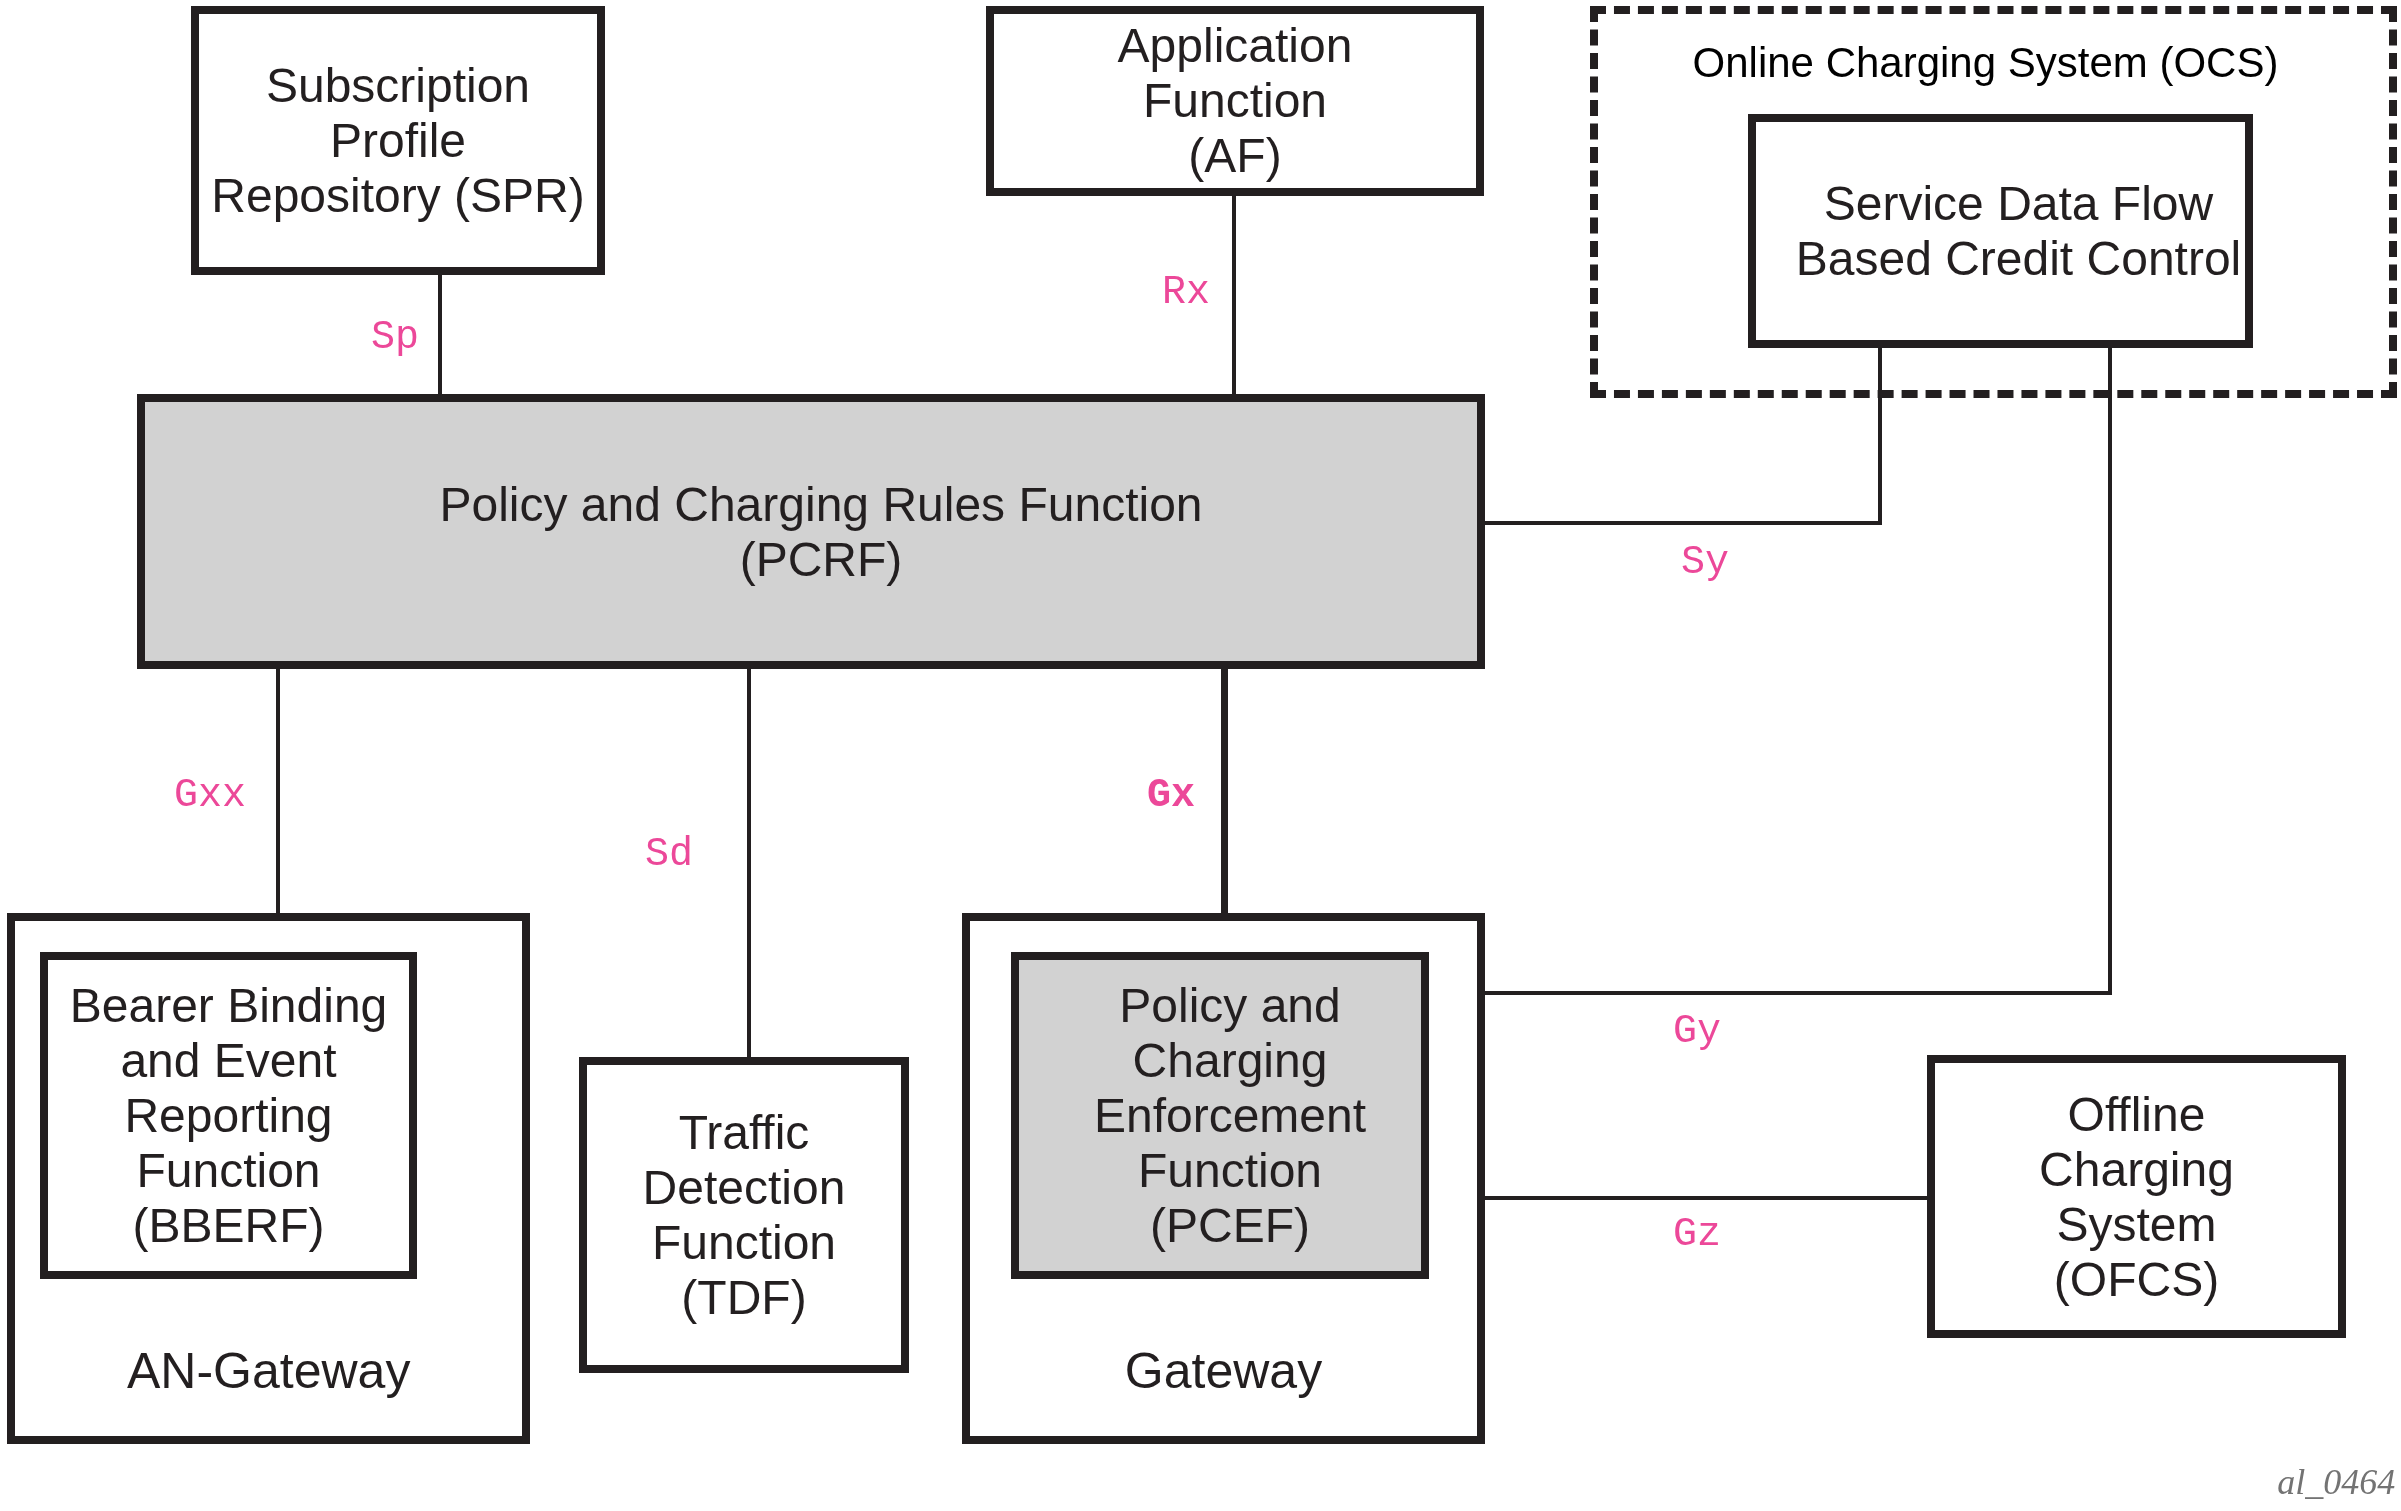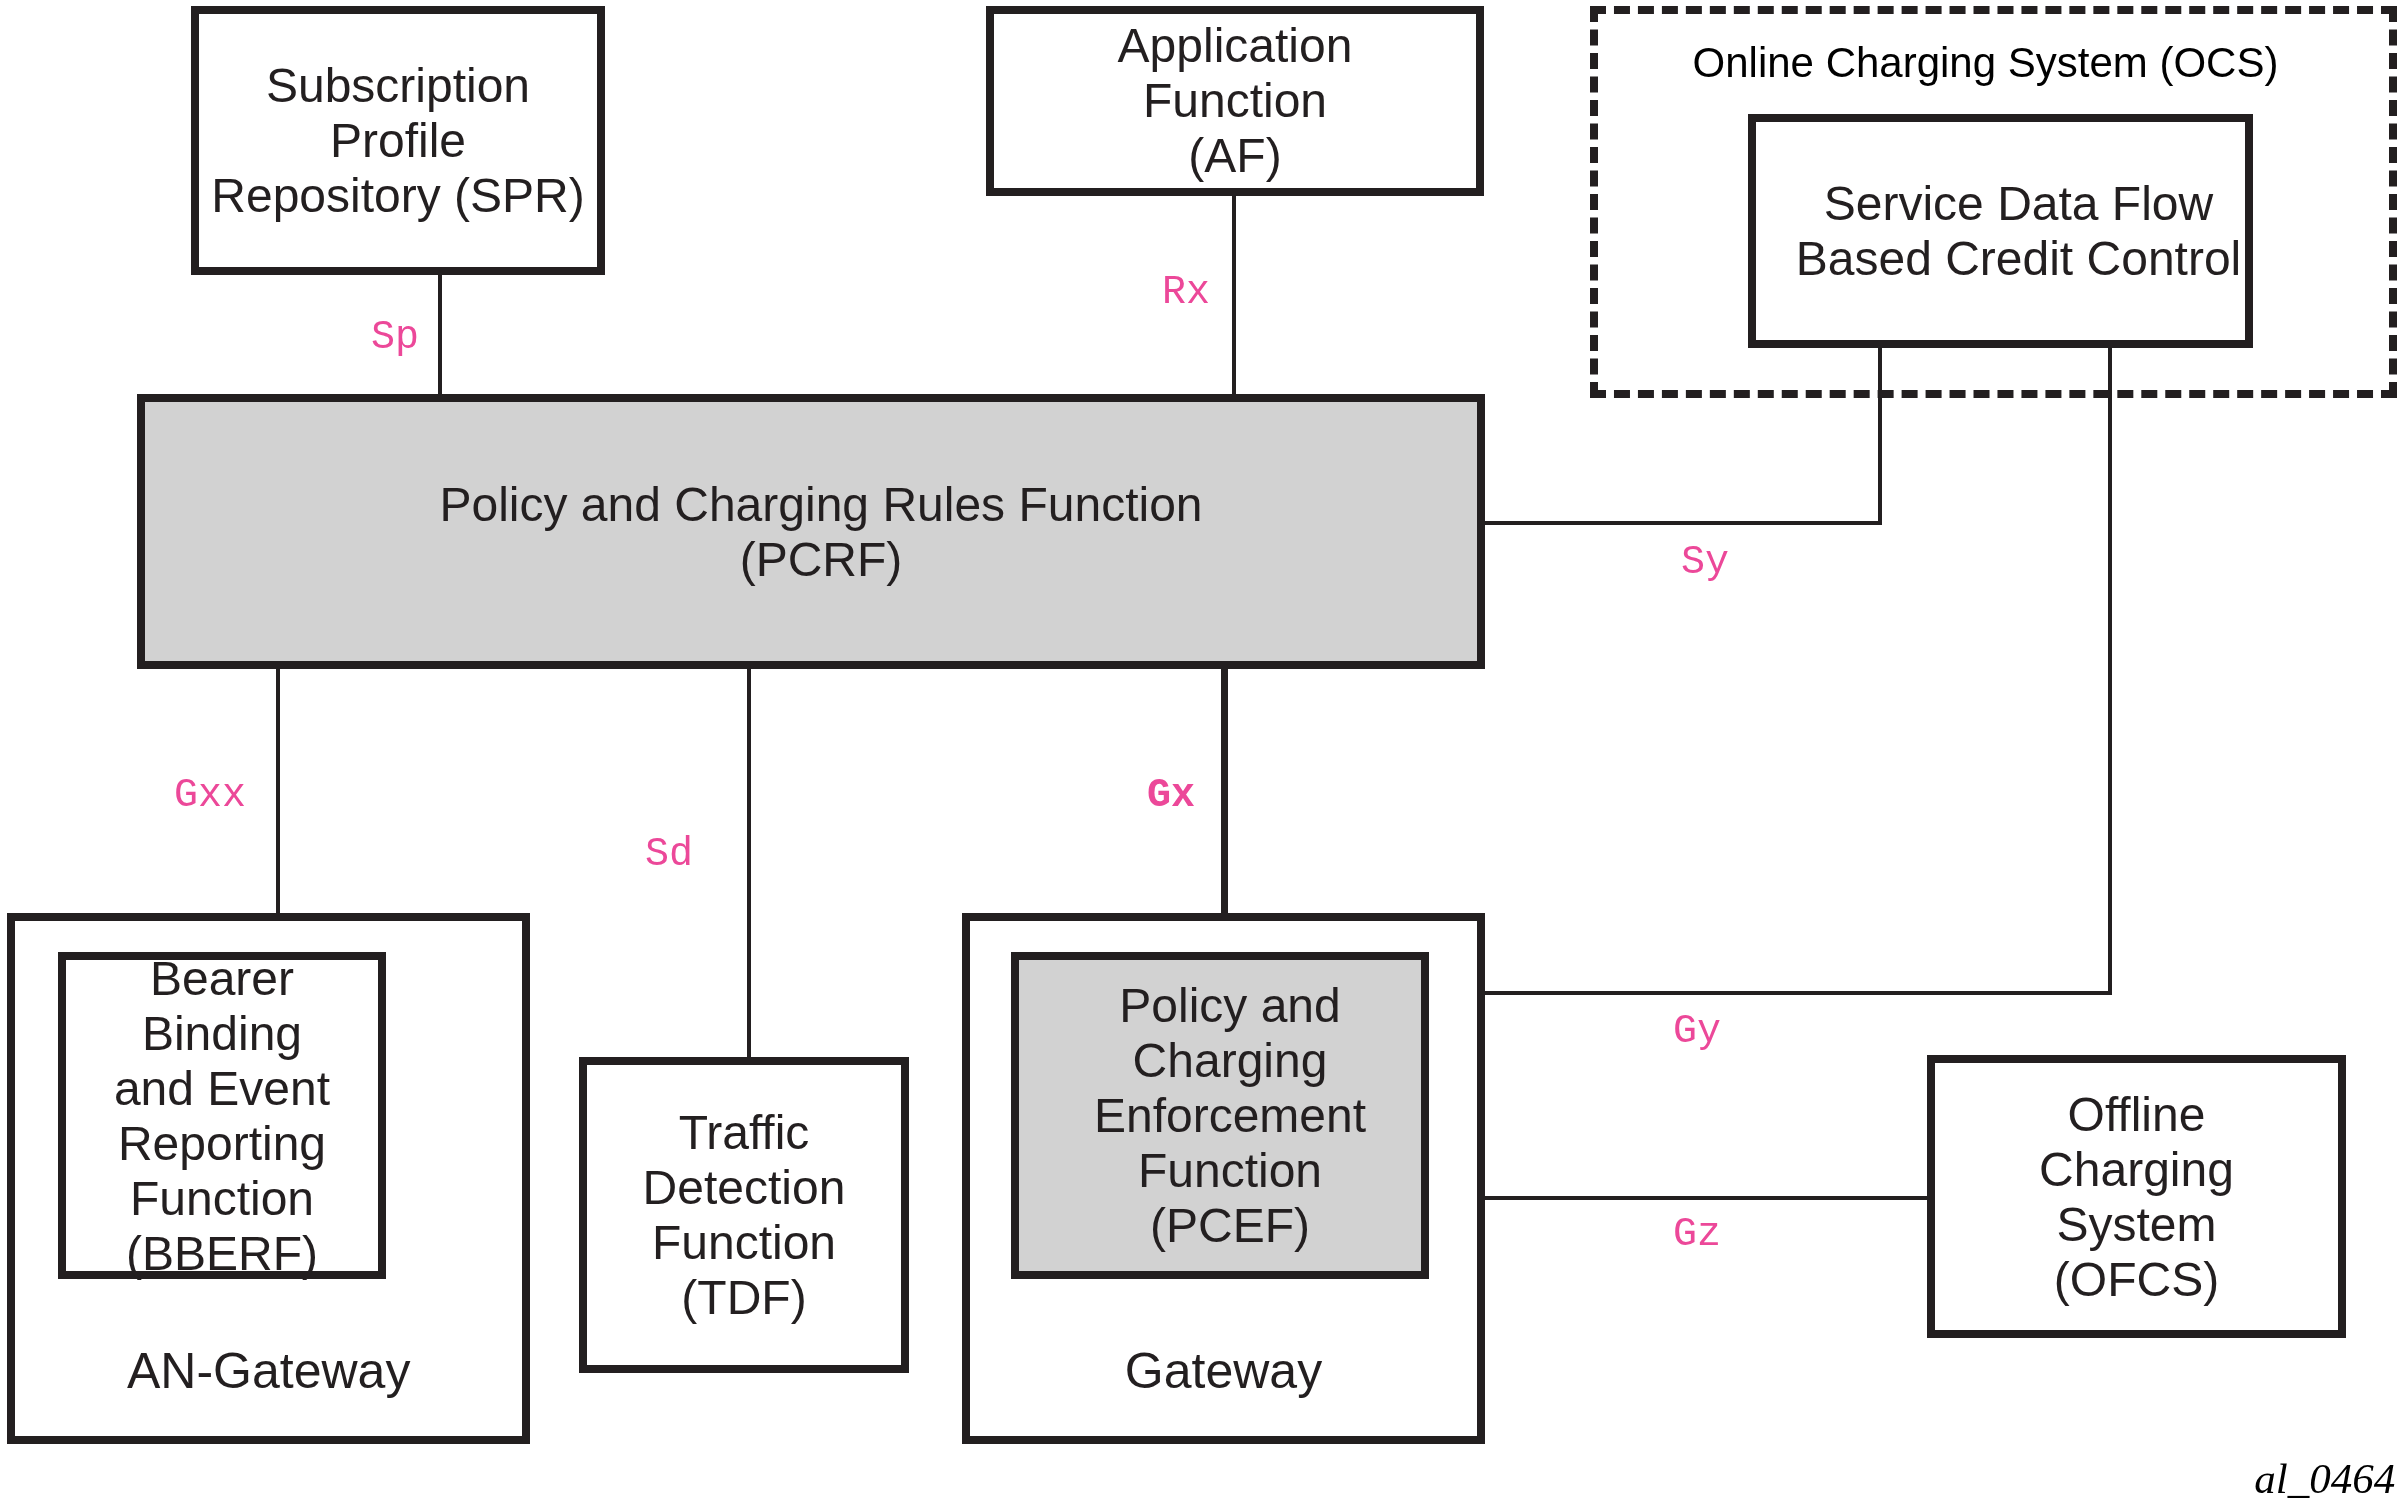--- a/index.html
+++ b/index.html
@@ -61,22 +61,22 @@
     color:#ec4899;
     white-space:nowrap;
     font-family:Liberation Mono, monospace;
   }
   .if-label.bold{ font-weight:bold; }
   .figure-id{
     position:absolute;
     right:5.8px;bottom:8.6px;
     font-family:"Liberation Serif", serif;
     font-style:italic;
-    font-size:43px;
-    color:#000000;
+    font-size:36px;
+    color:#737373;
     margin-top:40px;
   }
 </style>
 </head>
 <body>
 
 <div class="canvas">
 
   <div class="line v" style="left:438px;top:273px;height:123px"></div>
   <div class="line v" style="left:1232px;top:194px;height:202px"></div>
@@ -110,21 +110,21 @@
   </div>
 
   <div class="box gray" style="left:137px;top:394px;width:1348px;height:275px">
     <div class="box-label">Policy and Charging Rules Function
 (PCRF)</div>
   </div>
 
   <div class="box" style="left:7.2px;top:913px;width:523px;height:531px">
     <div class="inner-caption">AN-Gateway</div>
   </div>
-  <div class="box" style="left:58px;top:952px;width:328px;height:327px">
+  <div class="box" style="left:40px;top:952px;width:377px;height:327px">
     <div class="box-label">Bearer Binding
 and Event
 Reporting
 Function
 (BBERF)</div>
   </div>
 
   <div class="box" style="left:579px;top:1057px;width:330px;height:316px">
     <div class="box-label">Traffic
 Detection

